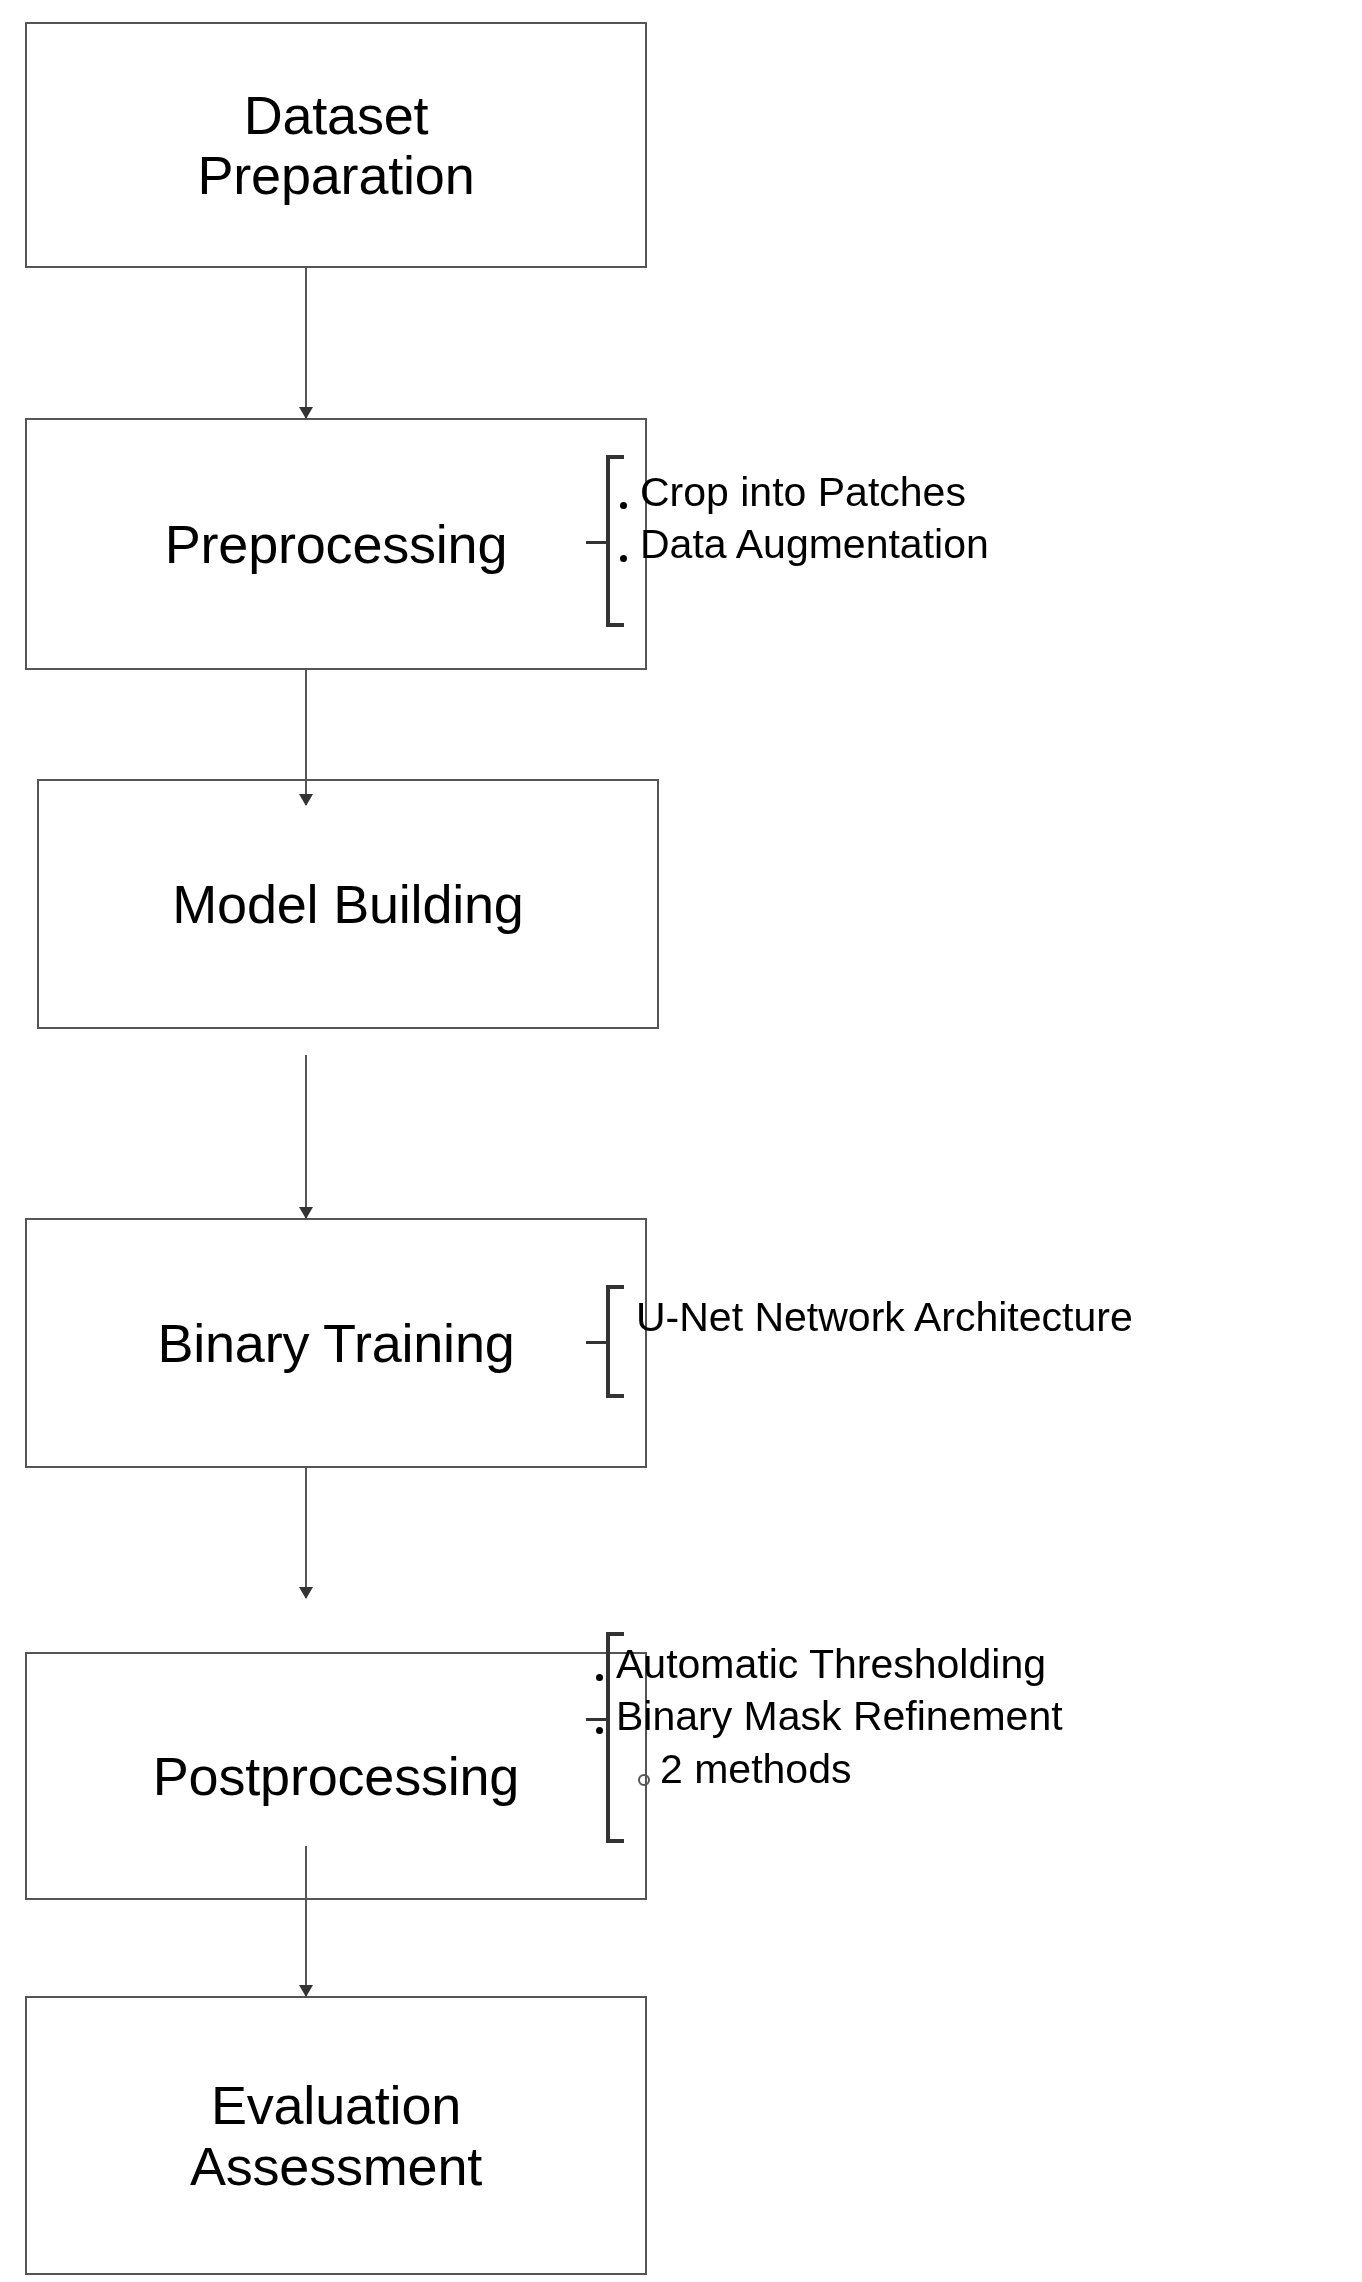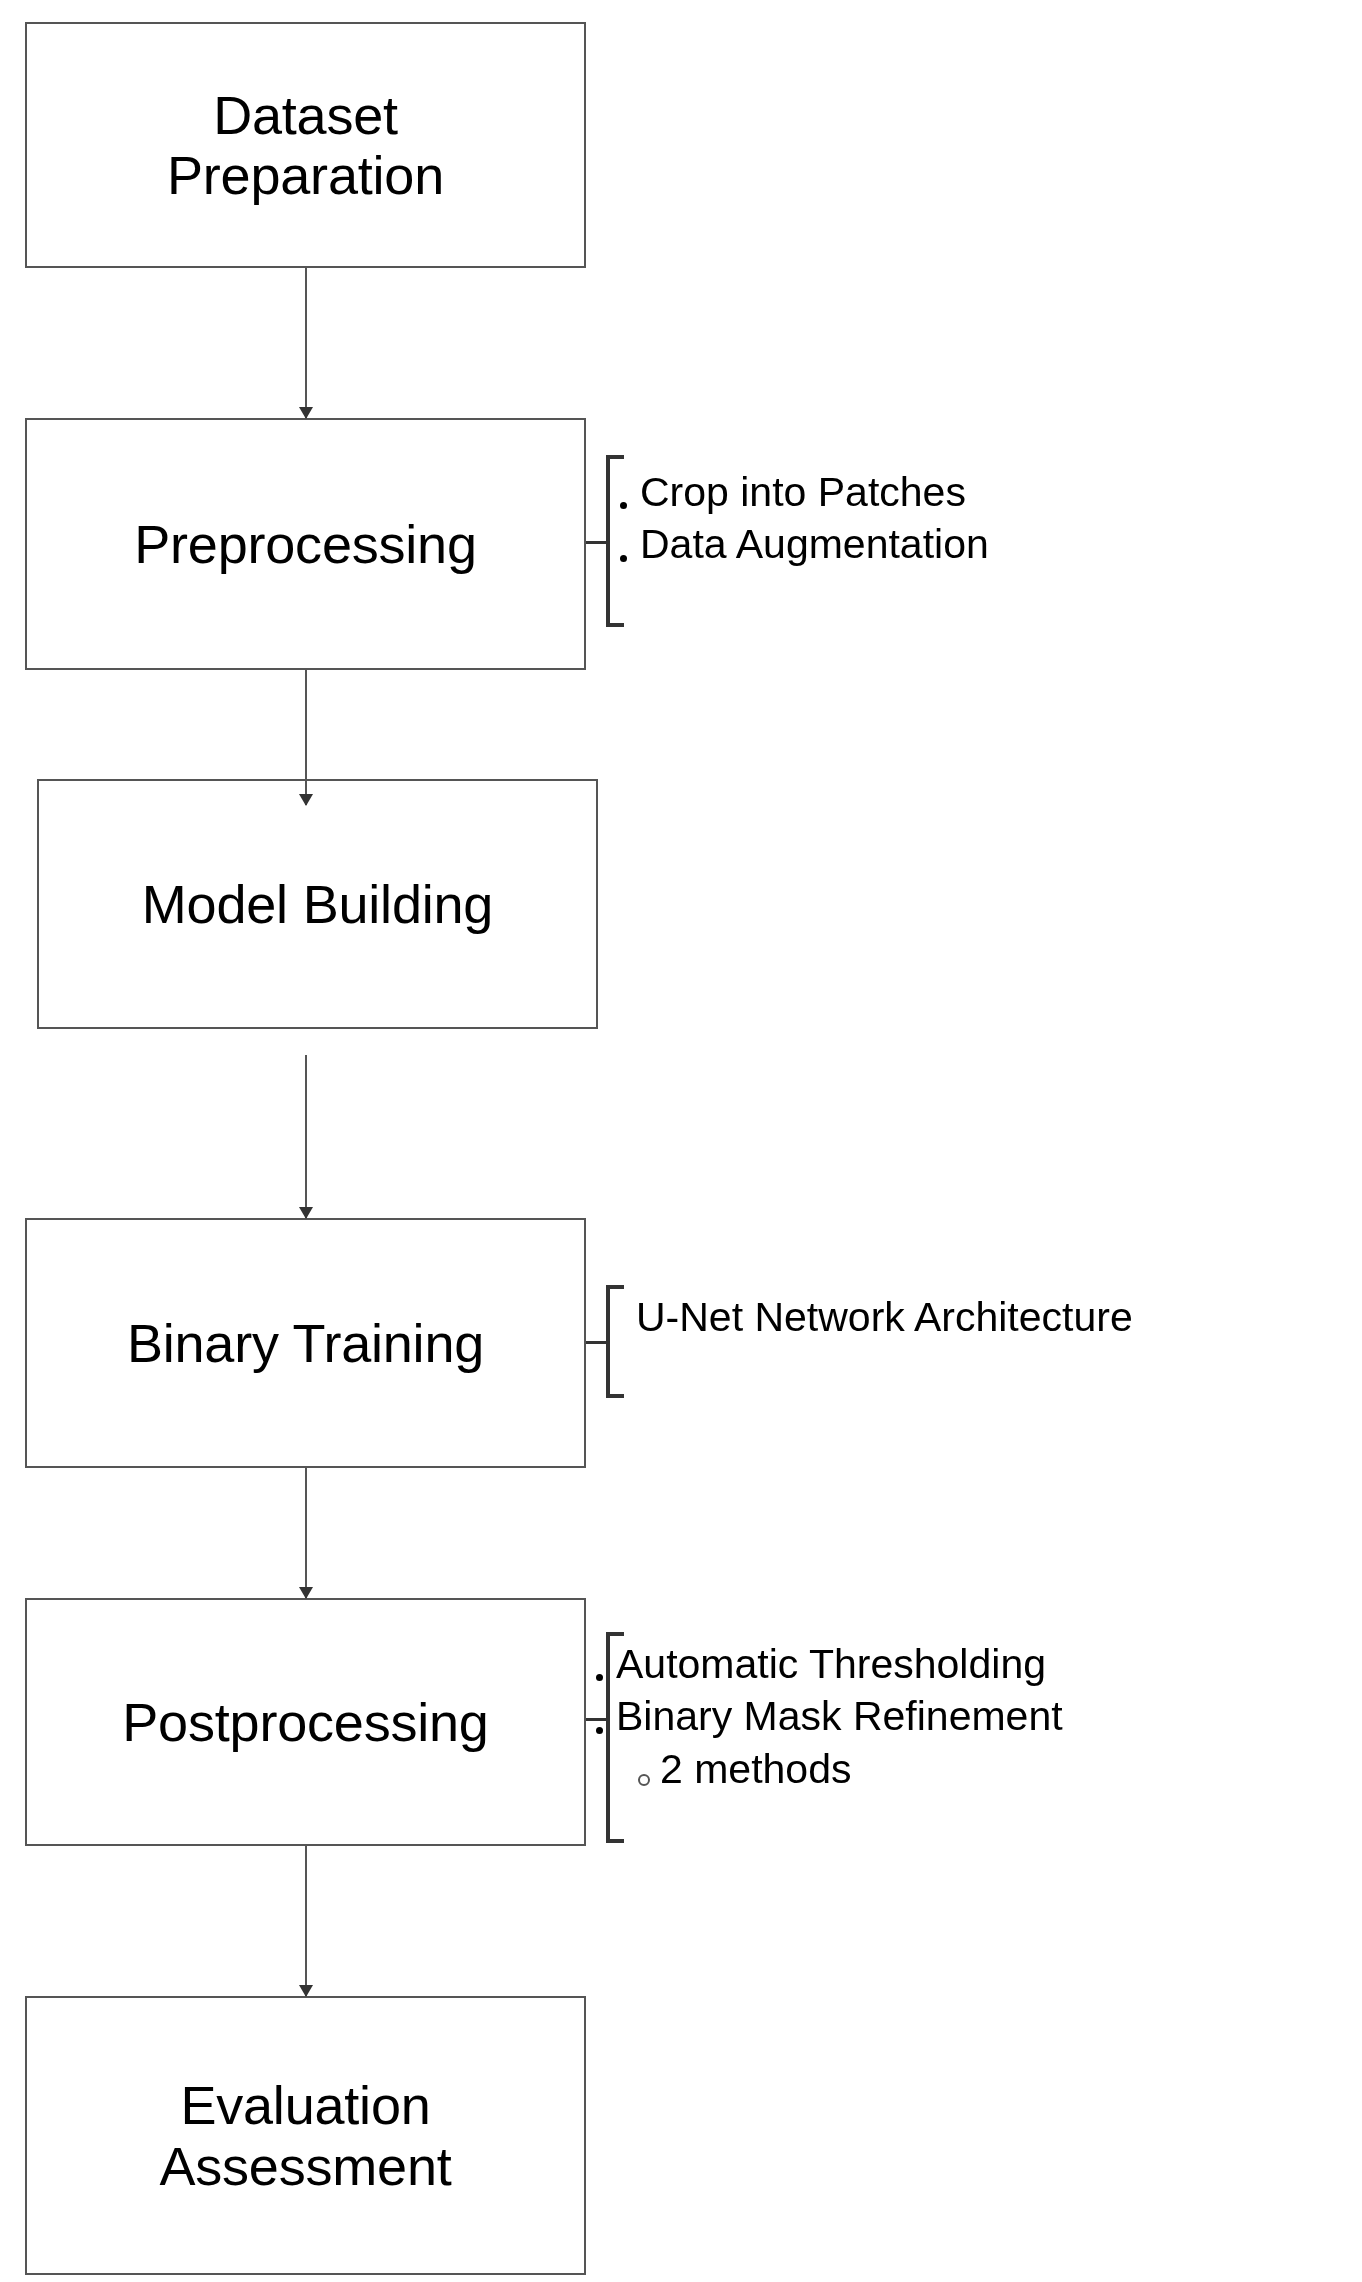--- a/index.html
+++ b/index.html
@@ -16,21 +16,21 @@
     width: 1362px;
     height: 2282px;
     background: #ffffff;
     overflow: hidden;
   }
 
   
   .node {
     position: absolute;
     left: 25px;
-    width: 561px;
+    width: 622px;
     box-sizing: border-box;
     border: 2px solid #555555;
     background: #ffffff;
     display: flex;
     align-items: center;
     justify-content: center;
   }
   .node-label {
     font-size: 54px;
     line-height: 1.12;
@@ -38,21 +38,21 @@
     color: #000000;
     letter-spacing: -0.2px;
     padding: 0 6px;
     white-space: pre-line;
   }
 
   .node.n0 { top: 22px;   height: 246px; }
   .node.n1 { top: 418px;  height: 252px; justify-content: center; }
   .node.n2 { top: 779px;  height: 250px; margin-left: 12px; }
   .node.n3 { top: 1218px; height: 250px; }
-  .node.n4 { top: 1598px; height: 248px; }
+  .node.n4 { top: 1652px; height: 248px; }
   .node.n5 { top: 1996px; height: 279px; justify-content: center; }
 
   
   .node.n1 .node-label,
   .node.n2 .node-label,
   .node.n3 .node-label,
   .node.n4 .node-label {
     width: 100%;
     text-align: center;
   }

